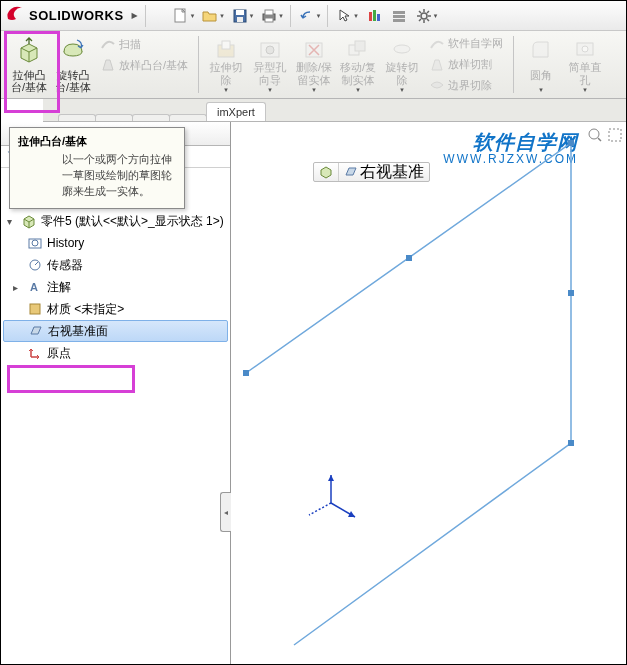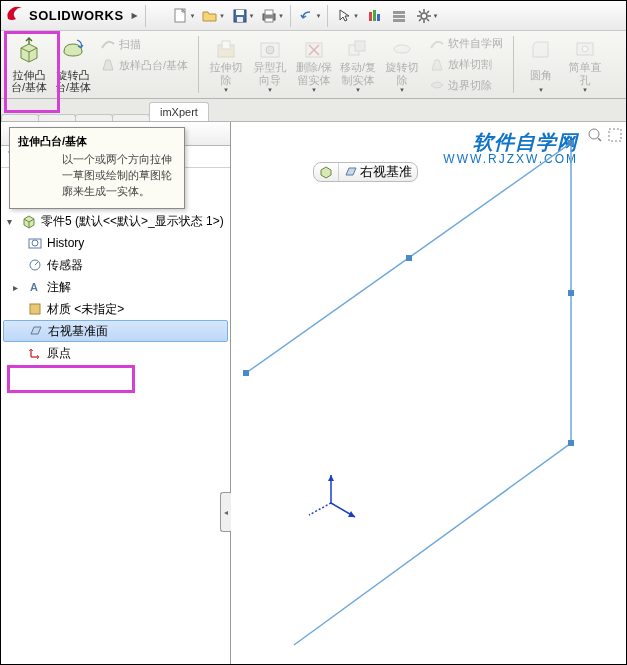--- a/index.html
+++ b/index.html
@@ -134,24 +134,25 @@
       height: 82px;
       pointer-events: none;
       z-index: 50;
     }
     
     
     .doc-tabs {
       height: 23px;
       display: flex;
       align-items: flex-end;
-      padding-left: 0;
+      padding-left: 15px;
       border-bottom: 1px solid #b5b5b5;
       background: #e9e9e5;
       position: relative;
+      margin-left: 42px;
     }
     .doc-tab {
       padding: 3px 10px;
       font-size: 11px;
       color: #999;
       border: 1px solid #c5c5c5;
       border-bottom: none;
       background: #f0f0ee;
       margin-right: -1px;
       border-radius: 3px 3px 0 0;
@@ -282,22 +283,22 @@
     }
     .crumb {
       position: absolute;
       top: 40px;
       left: 82px;
       height: 20px;
       display: flex;
       align-items: center;
       border: 1px solid #bcbcbc;
       background: linear-gradient(#fff,#eee);
-      font-size: 13px;
-      border-radius: 8px;
+      font-size: 16px;
+      border-radius: 2px;
     }
     .crumb .seg {
       display: flex;
       align-items: center;
       gap: 2px;
       padding: 0 5px;
       height: 100%;
       border-right: 1px solid #d0d0d0;
     }
     .crumb .seg:last-child { border-right: none; }

